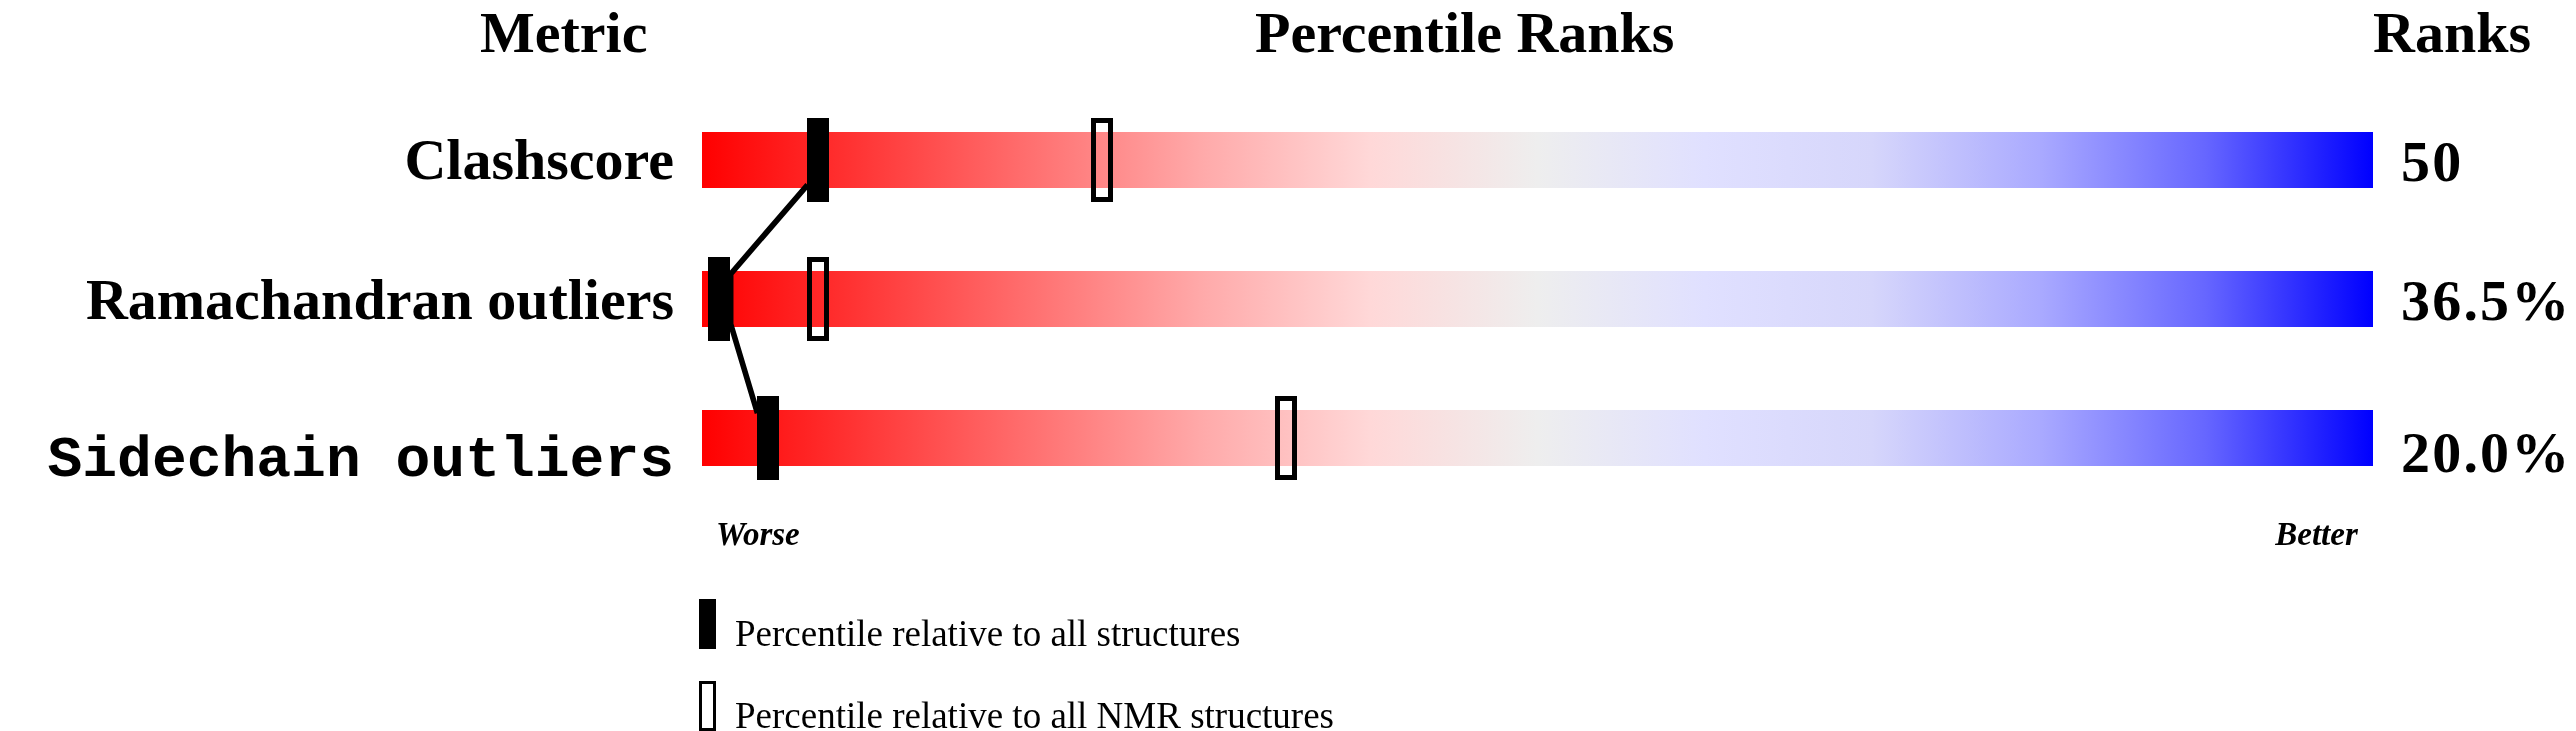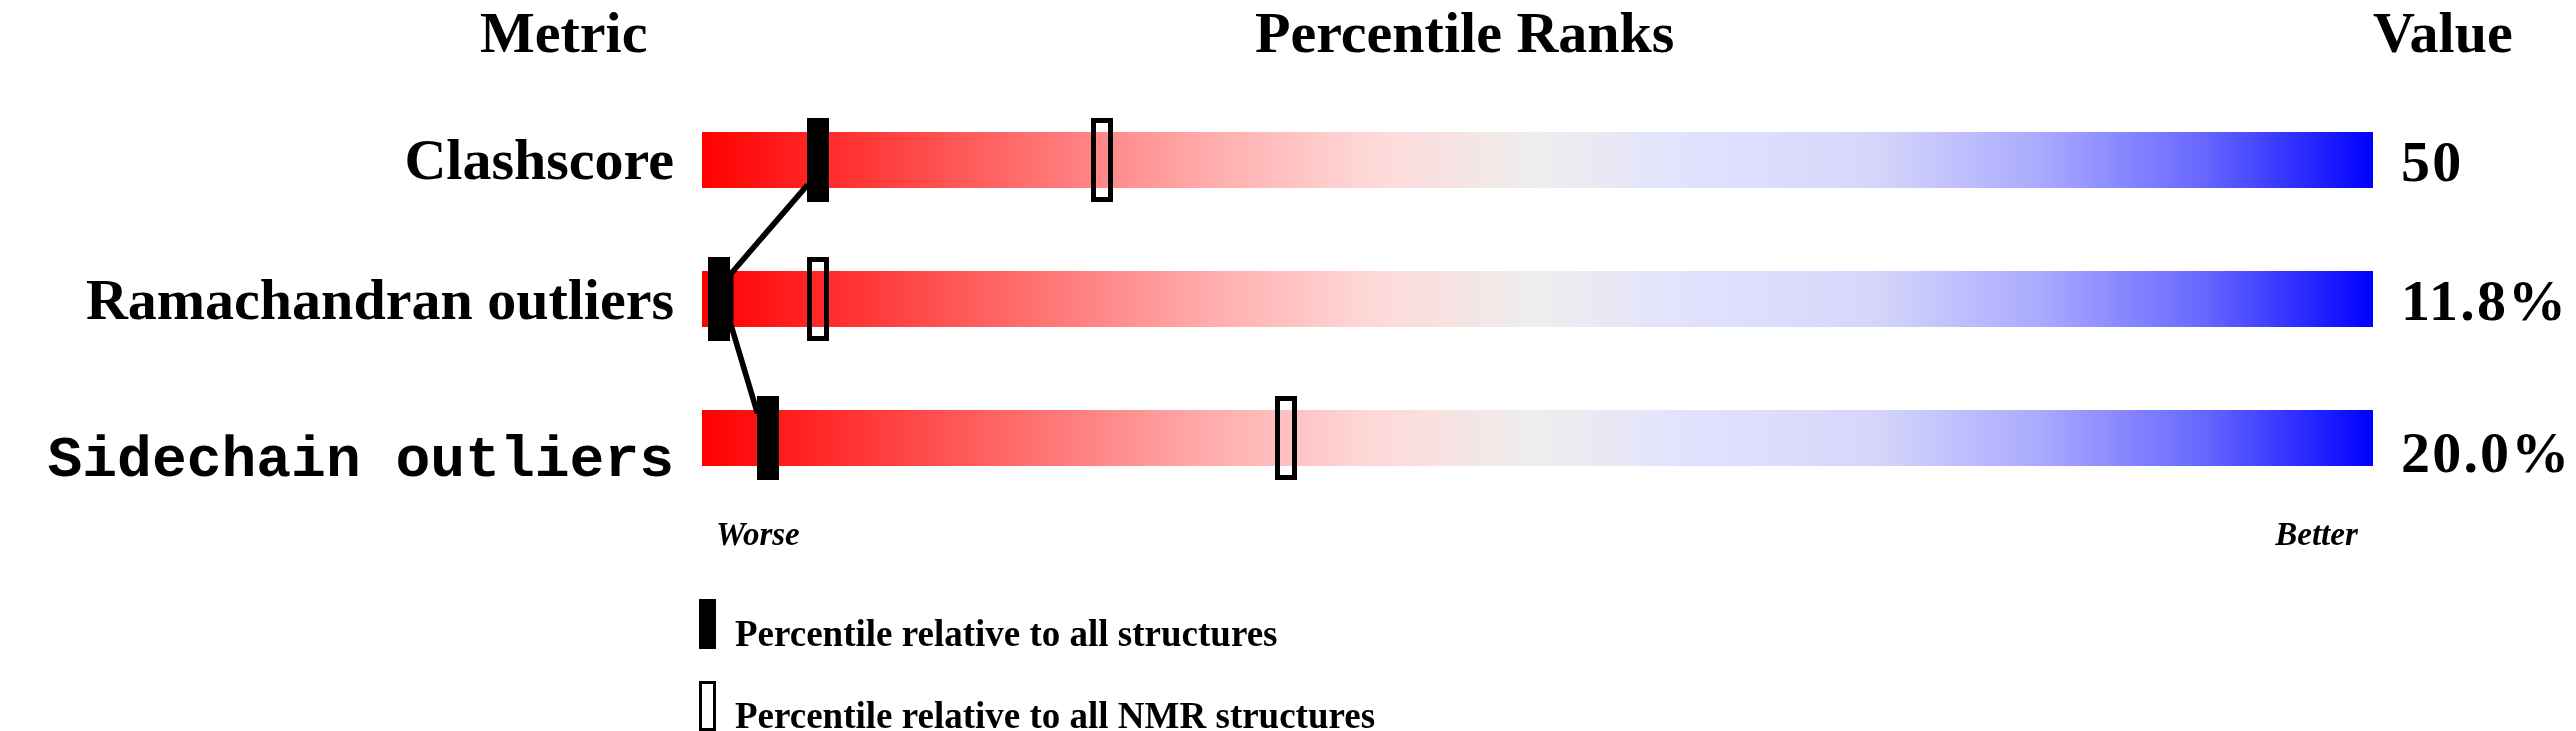--- a/index.html
+++ b/index.html
@@ -19,36 +19,36 @@
     .solid { background: #000; }
     .hollow { border: 5.6px solid #000; background: transparent; }
     #link-lines { position: absolute; left: 0; top: 0; width: 2576px; height: 731px; pointer-events: none; }
     .axis-note { position: absolute; top: 518px; font-style: italic; font-weight: bold; font-size: 33px; line-height: 33px; white-space: nowrap; }
     #worse { left: 704px; margin-left: 12px; }
     #better { left: 2261px; width: 111px; text-align: center; }
     .legend-item { position: absolute; left: 699px; height: 50px; }
     .legend-swatch { position: absolute; left: 0; top: 0; width: 16.7px; height: 50px; box-sizing: border-box; }
     .legend-swatch.solid { background: #000; }
     .legend-swatch.hollow { border: 3.9px solid #000; background: #fff; }
-    .legend-text { position: absolute; left: 36px; top: 15.6px; font-weight: bold; font-size: 37px; line-height: 37px; white-space: nowrap; }
+    .legend-text { position: absolute; left: 36px; top: 15.6px; font-weight: normal; font-size: 37px; line-height: 37px; white-space: nowrap; }
   </style>
 </head>
 <body>
 
 <div class="hdr" id="hdr-metric">Metric</div>
 <div class="hdr" id="hdr-ranks">Percentile Ranks</div>
-<div class="hdr" id="hdr-value">Value</div>
+<div class="hdr" id="hdr-value">Ranks</div>
 
 <div class="row-label" style="top:131px;">Clashscore</div>
 <div class="bar" style="top:132px;"></div>
 <div class="val" style="top:133px;">50</div>
 
 <div class="row-label" style="top:271px;margin-left:8px;">Ramachandran outliers</div>
 <div class="bar" style="top:271px;"></div>
-<div class="val" style="top:272px;">11.8%</div>
+<div class="val" style="top:272px;">36.5%</div>
 
 <div class="row-label" style="top:432px;font-family:Liberation Mono, monospace;">Sidechain outliers</div>
 <div class="bar" style="top:410px;"></div>
 <div class="val" style="top:424px;">20.0%</div>
 
 <svg id="link-lines" xmlns="http://www.w3.org/2000/svg" viewBox="0 0 4626 1313" width="2576" height="731">
   <polyline id="connector" points="1450,332 1312,492 1312,582 1360,742" fill="none" stroke="#000" stroke-width="10"></polyline>
 </svg>
 
 <div class="marker solid" id="m-all-0" style="left: 807px; top: 118px;"></div>

